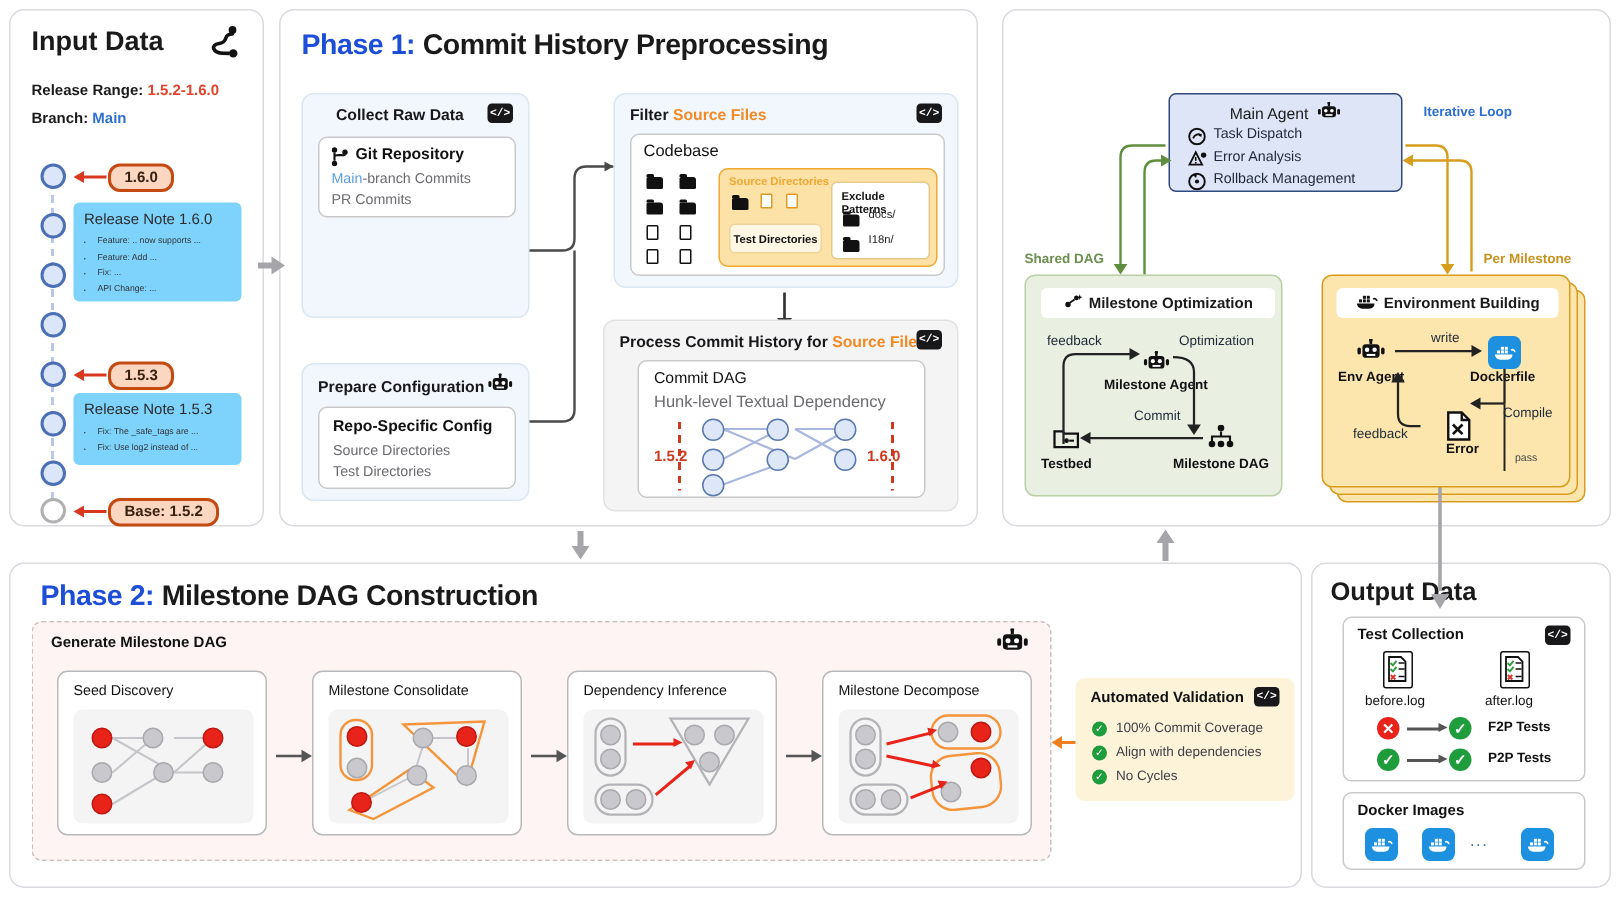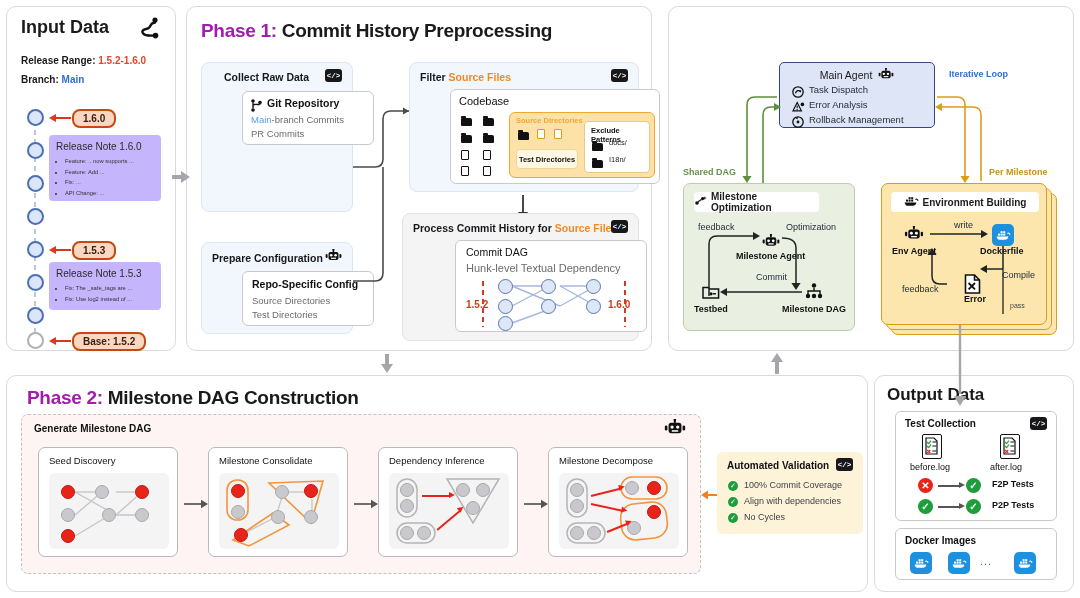--- a/index.html
+++ b/index.html
@@ -4,55 +4,55 @@
 <style>
   * { box-sizing: border-box; margin:0; padding:0; }
   body {
     width:1080px; height:598px; background:#ffffff;
     font-family:"Liberation Sans", sans-serif;
     color:#1a1a1a; position:relative; overflow:hidden;
     -webkit-font-smoothing:antialiased;
   }
   .panel { position:absolute; background:#fff; border:1px solid #d8dade; border-radius:10px; }
   .ptitle { font-size:19px; font-weight:bold; letter-spacing:-0.3px; }
-  .phase-kw { color:#a21caf; }
+  .phase-kw { color:#1d4ed8; }
 
   
   #input-panel { left:6px; top:6px; width:170px; height:345px; }
   #input-title { position:absolute; left:14px; top:10px; font-size:18px; font-weight:bold; }
   #input-icon { position:absolute; left:128px; top:9px; }
   .kv { position:absolute; left:14px; font-size:10px; font-weight:bold; white-space:nowrap; }
   .kv .v-red { color:#e0452b; }
   .kv .v-blue { color:#2f6fd0; }
   .railline { position:absolute; left:27px; top:105px; width:2px; height:230px;
      background:repeating-linear-gradient(#b9c6e8 0 5px, transparent 5px 9px); }
   .node { position:absolute; width:17px; height:17px; border-radius:50%;
      background:#dbe6fa; border:2px solid #4a6fb5; }
   .node.hollow { background:#fff; border-color:#b0b0b0; }
   .tagpill { position:absolute; background:#fbd7c2; border:2px solid #c44a12;
      border-radius:8px; font-size:10px; font-weight:bold; color:#3a2010;
      padding:2px 9px; white-space:nowrap; }
-  .notebox { position:absolute; background:#c4b5fd; border-radius:4px; padding:6px 7px; }
+  .notebox { position:absolute; background:#7dd3fc; border-radius:4px; padding:6px 7px; }
   .notebox .nt { font-size:10px; color:#2b2b2b; margin-bottom:4px; }
   .notebox li { font-size:5.8px; color:#333; margin-left:9px; line-height:1.85; list-style:disc; }
   .redarrow { position:absolute; height:2px; background:#d9381e; }
   .redarrow:after { content:""; position:absolute; left:-6px; top:-3px;
      border-top:4px solid transparent; border-bottom:4px solid transparent; border-right:7px solid #d9381e; }
 
   
   #phase1-panel { left:186px; top:6px; width:466px; height:345px; }
   #phase1-title { position:absolute; left:14px; top:13px; }
   .subpanel { position:absolute; border-radius:8px; }
   .sp-blue { background:#f2f7fd; border:1px solid #dbe6f3; }
   .sp-gray { background:#f4f4f5; border:1px solid #e2e2e4; }
   .sp-head { position:absolute; font-size:10.5px; font-weight:bold; color:#18181b; }
   .codechip { position:absolute; width:17px; height:13px; background:#18181b;
      border-radius:3px; color:#fff; font-size:7.5px; font-weight:bold;
      display:flex; align-items:center; justify-content:center; font-family:"Liberation Mono", monospace; }
-  .wbox { position:absolute; background:#fff; border:1px solid #c9c9cc; border-radius:6px;margin-left:30px; }
+  .wbox { position:absolute; background:#fff; border:1px solid #c9c9cc; border-radius:6px; }
   .wb-t { font-size:10.5px; font-weight:bold; color:#111; }
   .wb-s { font-size:9.5px; color:#6b6b70; line-height:1.45; }
   .orange { color:#f08a24; }
   .folder { display:inline-block; width:11px; height:8px; background:#111;
      border-radius:1px 2px 1px 1px; position:relative; }
   .folder:before { content:""; position:absolute; left:0; top:-2.5px; width:5px; height:2.5px; background:#111; border-radius:1px 1px 0 0; }
   .fileic { display:inline-block; width:8px; height:10px; border:1.3px solid #111; border-radius:1px; position:relative; background:#fff; }
   .fileic.y { border-color:#e09a22; }
   .srcbox { position:absolute; background:#fde2a7; border:1.6px solid #f0a830; border-radius:6px; }
   .exbox { position:absolute; background:#fff; border:1px solid #e6c98a; border-radius:4px; }
@@ -374,21 +374,21 @@
   </svg>
 
   <svg class="conn" style="left:262px; top:78px;" width="80" height="105">
     <path d="M6 12 H26 Q34 12 34 20 V92" stroke="#d79d1d" stroke-width="1.6" fill="none"></path>
     <path d="M34 98 l-4.6 -7 h9.2z" fill="#d79d1d"></path>
     <path d="M50 96 V30 Q50 22 42 22 H8" stroke="#d79d1d" stroke-width="1.6" fill="none"></path>
     <path d="M4 22 l7 -4 v8z" fill="#d79d1d"></path>
   </svg>
 
   <div id="mopt">
-    <div class="hdrwhite" style="left:10px; top:8px; width:125px; height:20px;">
+    <div class="hdrwhite" style="left:10px; top:8px; width:156px; height:20px;">
       <span>
         <svg width="13" height="12" viewBox="0 0 13 12">
             <circle cx="3" cy="8" r="1.8" fill="#111"></circle>
             <circle cx="8.6" cy="3.6" r="1.6" fill="#111"></circle>
             <path d="M4.2 6.8 L7.4 4.6" stroke="#111" stroke-width="1.2"></path>
             <path d="M10.8 1.2 l.5 1.4 1.4.5 -1.4.5 -.5 1.4 -.5-1.4 -1.4-.5 1.4-.5z" fill="#111"></path>
           </svg>
       </span>
       <span>Milestone Optimization</span>
     </div>

